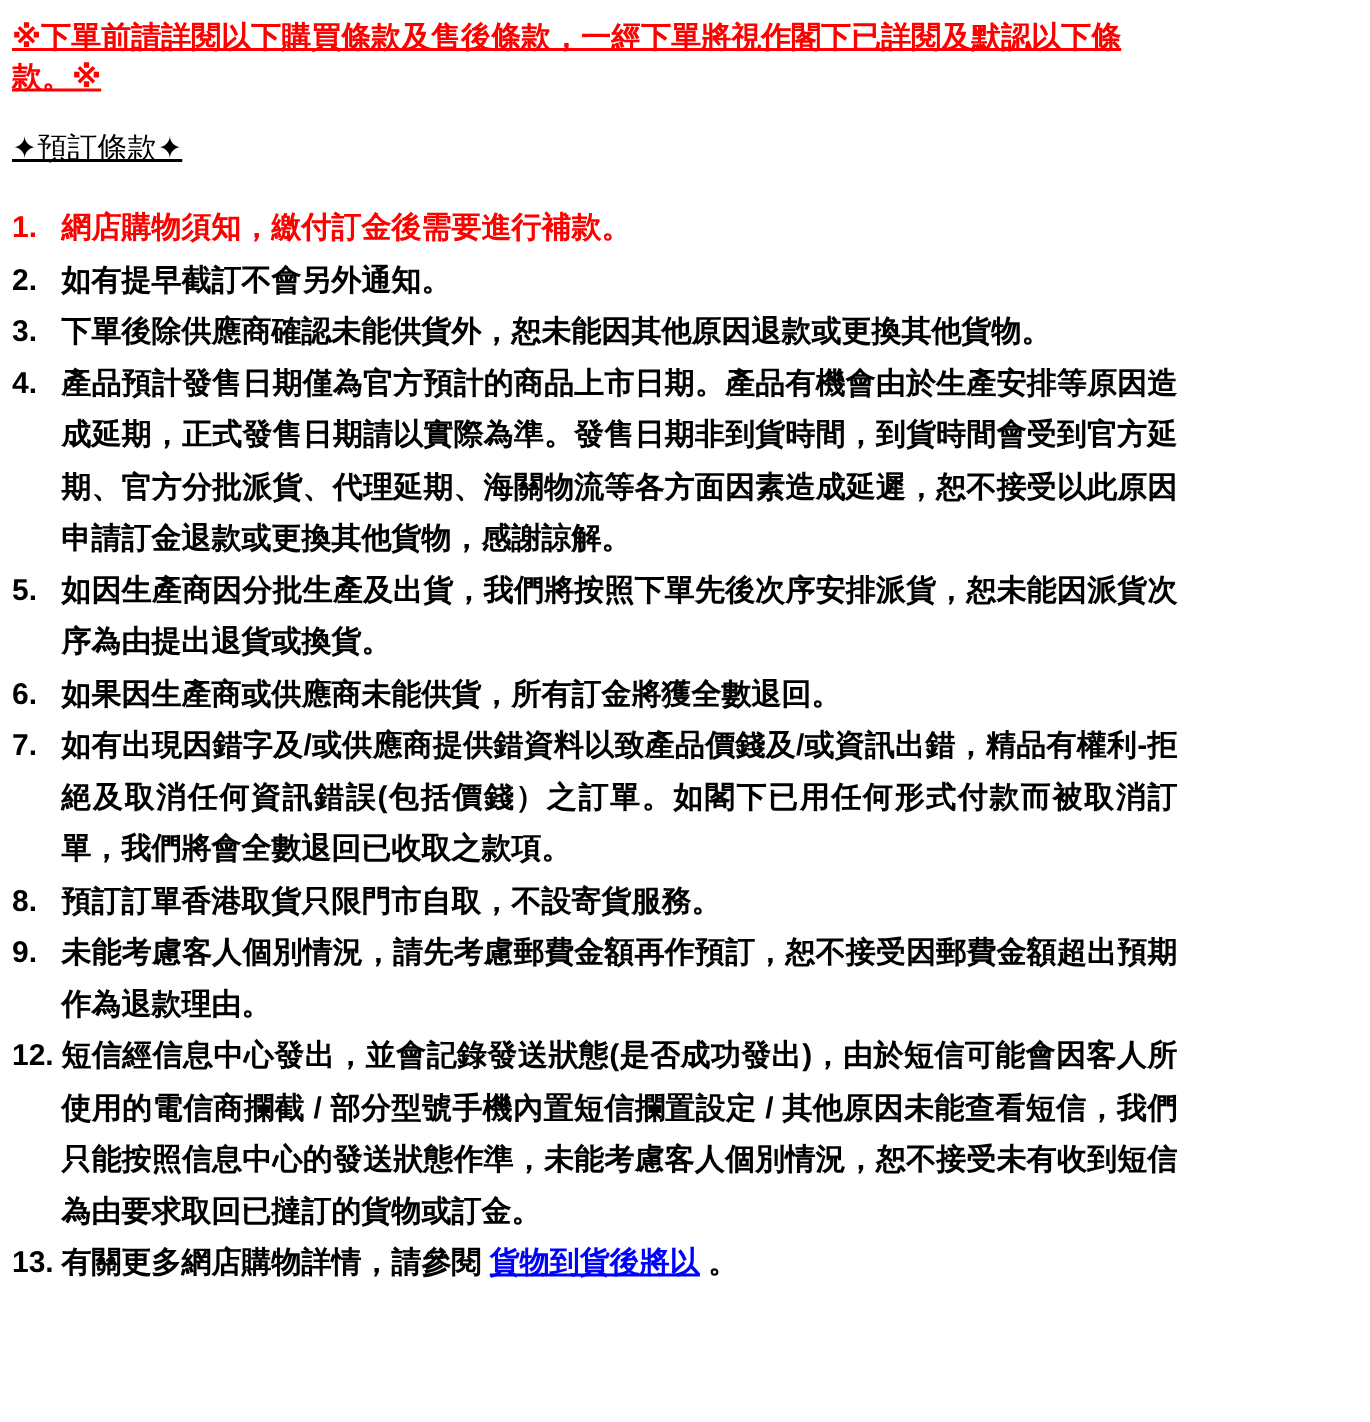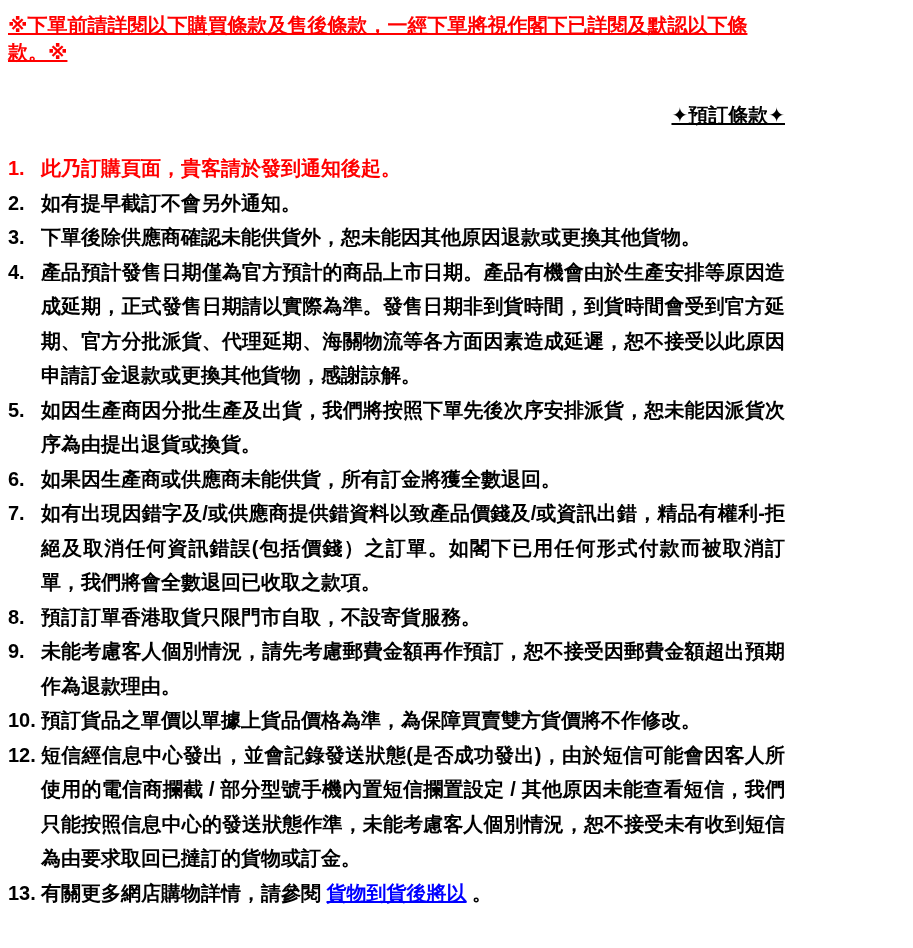--- a/index.html
+++ b/index.html
@@ -23,27 +23,26 @@
     }
     .notice {
       margin: 0;
       color: var(--alert);
       font-size: 20px;
       line-height: 27px;
       text-decoration: underline;
       font-weight: bold;
     }
     .section-title {
-      margin: 36px 0 0 0;
+      margin: 20px 0 0 0;
       color: var(--text);
       font-size: 20px;
       line-height: 27px;
       text-decoration: underline;
-      font-weight: bold;
-      text-align: right;
+      font-weight: normal;
     }
     .terms {
       margin-top: 22px;
     }
     .term {
       display: flex;
       font-size: 20px;
       line-height: 34.5px;
     }
     .term .num {
@@ -69,21 +68,21 @@
 <body>
 
 <div class="page">
   <h1 class="notice">※下單前請詳閱以下購買條款及售後條款，一經下單將視作閣下已詳閱及默認以下條款。※</h1>
 
   <h2 class="section-title">✦預訂條款✦</h2>
 
   <div class="terms">
       <div class="term alert">
         <span class="num">1.</span>
-        <span class="body"><span>此乃訂購頁面，貴客請於發到通知後起。</span></span>
+        <span class="body"><span>網店購物須知，繳付訂金後需要進行補款。</span></span>
       </div>
       <div class="term">
         <span class="num">2.</span>
         <span class="body"><span>如有提早截訂不會另外通知。</span></span>
       </div>
       <div class="term">
         <span class="num">3.</span>
         <span class="body"><span>下單後除供應商確認未能供貨外，恕未能因其他原因退款或更換其他貨物。</span></span>
       </div>
       <div class="term">
@@ -104,24 +103,20 @@
       </div>
       <div class="term">
         <span class="num">8.</span>
         <span class="body"><span>預訂訂單香港取貨只限門市自取，不設寄貨服務。</span></span>
       </div>
       <div class="term">
         <span class="num">9.</span>
         <span class="body"><span>未能考慮客人個別情況，請先考慮郵費金額再作預訂，恕不接受因郵費金額超出預期作為退款理由。</span></span>
       </div>
       <div class="term">
-        <span class="num">10.</span>
-        <span class="body"><span>預訂貨品之單價以單據上貨品價格為準，為保障買賣雙方貨價將不作修改。</span></span>
-      </div>
-      <div class="term">
         <span class="num">12.</span>
         <span class="body"><span>短信經信息中心發出，並會記錄發送狀態(是否成功發出)，由於短信可能會因客人所使用的電信商攔截 / 部分型號手機內置短信攔置設定 / 其他原因未能查看短信，我們只能按照信息中心的發送狀態作準，未能考慮客人個別情況，恕不接受未有收到短信為由要求取回已撻訂的貨物或訂金。</span></span>
       </div>
       <div class="term">
         <span class="num">13.</span>
         <span class="body"><span>有關更多網店購物詳情，請參閱 </span><a class="link" href="#">貨物到貨後將以</a><span> 。</span></span>
       </div>
     </div>
 </div>
 

